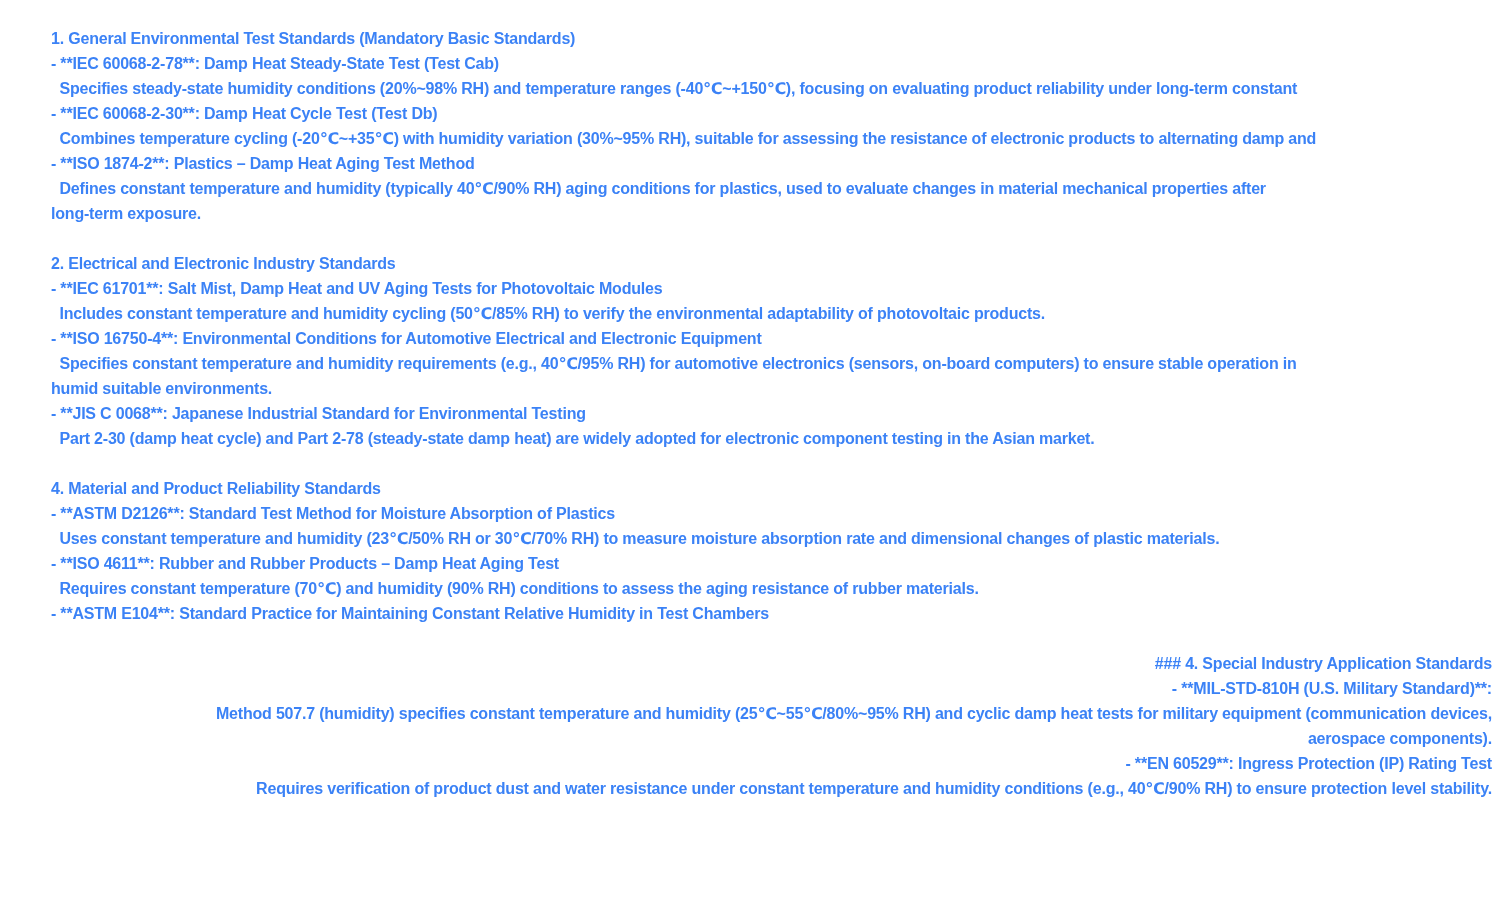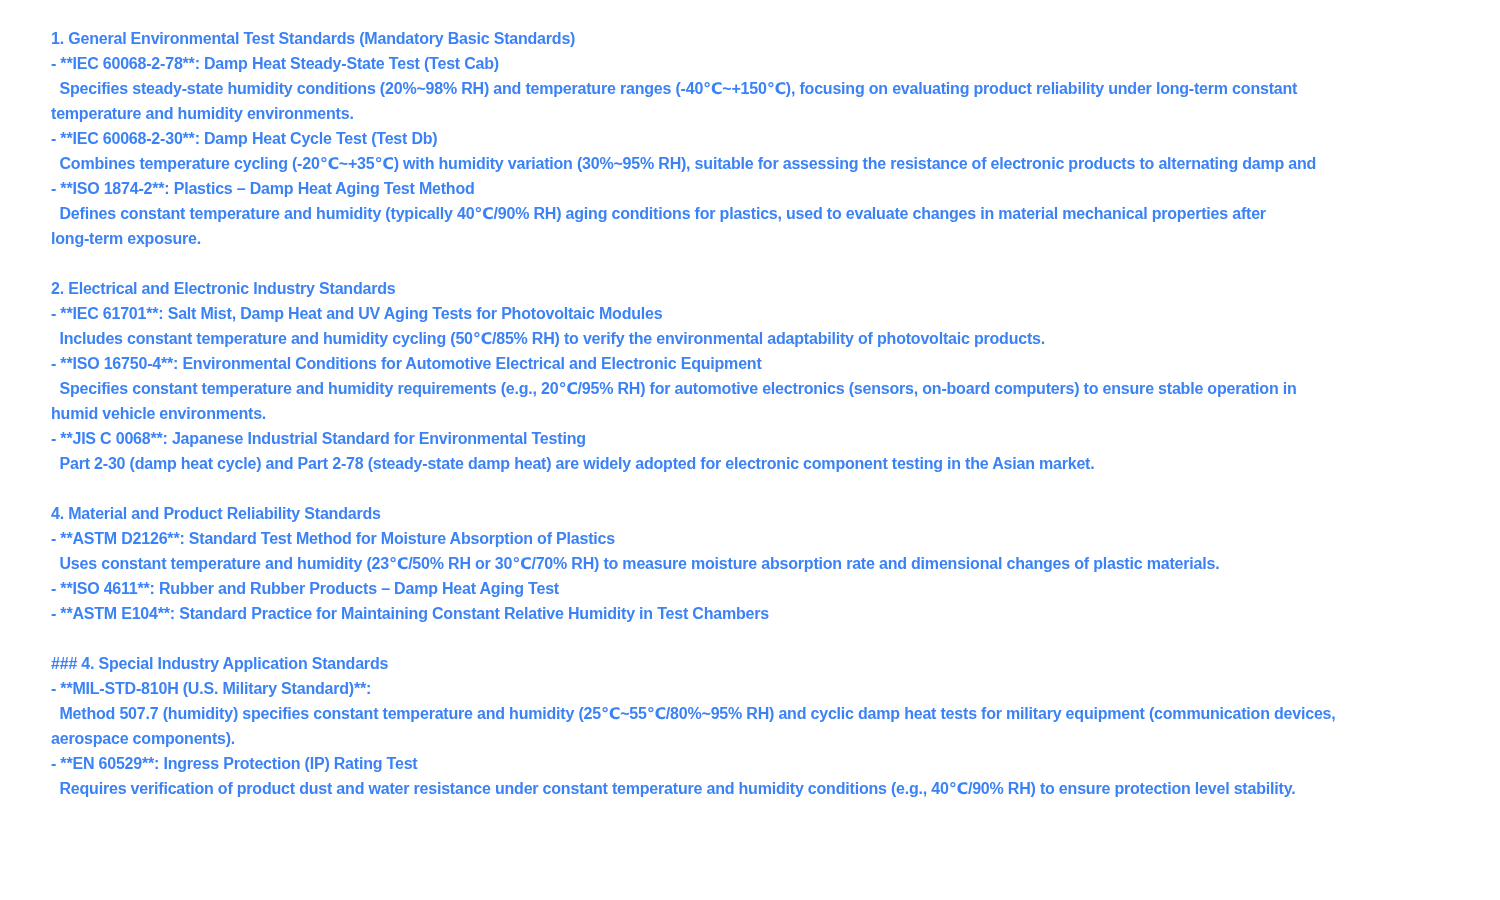--- a/index.html
+++ b/index.html
@@ -26,57 +26,58 @@
     font-size: 16px;
     line-height: 25px;
     letter-spacing: -0.2px;
     margin-left: 18px;
   }
   .section {
     margin: 0 0 25px 0;
   }
   .section:last-child {
     margin-bottom: 0;
+    text-align: right;
   }
   .line {
     white-space: pre;
     height: 25px;
   }
 </style>
 </head>
 <body>
 
 <div class="page">
   <div class="doc">
       <div class="section">
         <div class="line">1. General Environmental Test Standards (Mandatory Basic Standards)</div>
         <div class="line">- **IEC 60068-2-78**: Damp Heat Steady-State Test (Test Cab)</div>
         <div class="line">  Specifies steady-state humidity conditions (20%~98% RH) and temperature ranges (-40℃~+150℃), focusing on evaluating product reliability under long-term constant</div>
-        <div class="line">temperature and humidity environments.</div>
         <div class="line">- **IEC 60068-2-30**: Damp Heat Cycle Test (Test Db)</div>
         <div class="line">  Combines temperature cycling (-20℃~+35℃) with humidity variation (30%~95% RH), suitable for assessing the resistance of electronic products to alternating damp and</div>
         <div class="line">- **ISO 1874-2**: Plastics – Damp Heat Aging Test Method</div>
         <div class="line">  Defines constant temperature and humidity (typically 40℃/90% RH) aging conditions for plastics, used to evaluate changes in material mechanical properties after</div>
         <div class="line">long-term exposure.</div>
       </div>
       <div class="section">
         <div class="line">2. Electrical and Electronic Industry Standards</div>
         <div class="line">- **IEC 61701**: Salt Mist, Damp Heat and UV Aging Tests for Photovoltaic Modules</div>
         <div class="line">  Includes constant temperature and humidity cycling (50℃/85% RH) to verify the environmental adaptability of photovoltaic products.</div>
         <div class="line">- **ISO 16750-4**: Environmental Conditions for Automotive Electrical and Electronic Equipment</div>
-        <div class="line">  Specifies constant temperature and humidity requirements (e.g., 20℃/95% RH) for automotive electronics (sensors, on-board computers) to ensure stable operation in</div>
-        <div class="line">humid vehicle environments.</div>
+        <div class="line">  Specifies constant temperature and humidity requirements (e.g., 40℃/95% RH) for automotive electronics (sensors, on-board computers) to ensure stable operation in</div>
+        <div class="line">humid suitable environments.</div>
         <div class="line">- **JIS C 0068**: Japanese Industrial Standard for Environmental Testing</div>
         <div class="line">  Part 2-30 (damp heat cycle) and Part 2-78 (steady-state damp heat) are widely adopted for electronic component testing in the Asian market.</div>
       </div>
       <div class="section">
         <div class="line">4. Material and Product Reliability Standards</div>
         <div class="line">- **ASTM D2126**: Standard Test Method for Moisture Absorption of Plastics</div>
         <div class="line">  Uses constant temperature and humidity (23℃/50% RH or 30℃/70% RH) to measure moisture absorption rate and dimensional changes of plastic materials.</div>
         <div class="line">- **ISO 4611**: Rubber and Rubber Products – Damp Heat Aging Test</div>
+        <div class="line">  Requires constant temperature (70℃) and humidity (90% RH) conditions to assess the aging resistance of rubber materials.</div>
         <div class="line">- **ASTM E104**: Standard Practice for Maintaining Constant Relative Humidity in Test Chambers</div>
       </div>
       <div class="section">
         <div class="line">### 4. Special Industry Application Standards</div>
         <div class="line">- **MIL-STD-810H (U.S. Military Standard)**:</div>
         <div class="line">  Method 507.7 (humidity) specifies constant temperature and humidity (25℃~55℃/80%~95% RH) and cyclic damp heat tests for military equipment (communication devices,</div>
         <div class="line">aerospace components).</div>
         <div class="line">- **EN 60529**: Ingress Protection (IP) Rating Test</div>
         <div class="line">  Requires verification of product dust and water resistance under constant temperature and humidity conditions (e.g., 40℃/90% RH) to ensure protection level stability.</div>
       </div>

